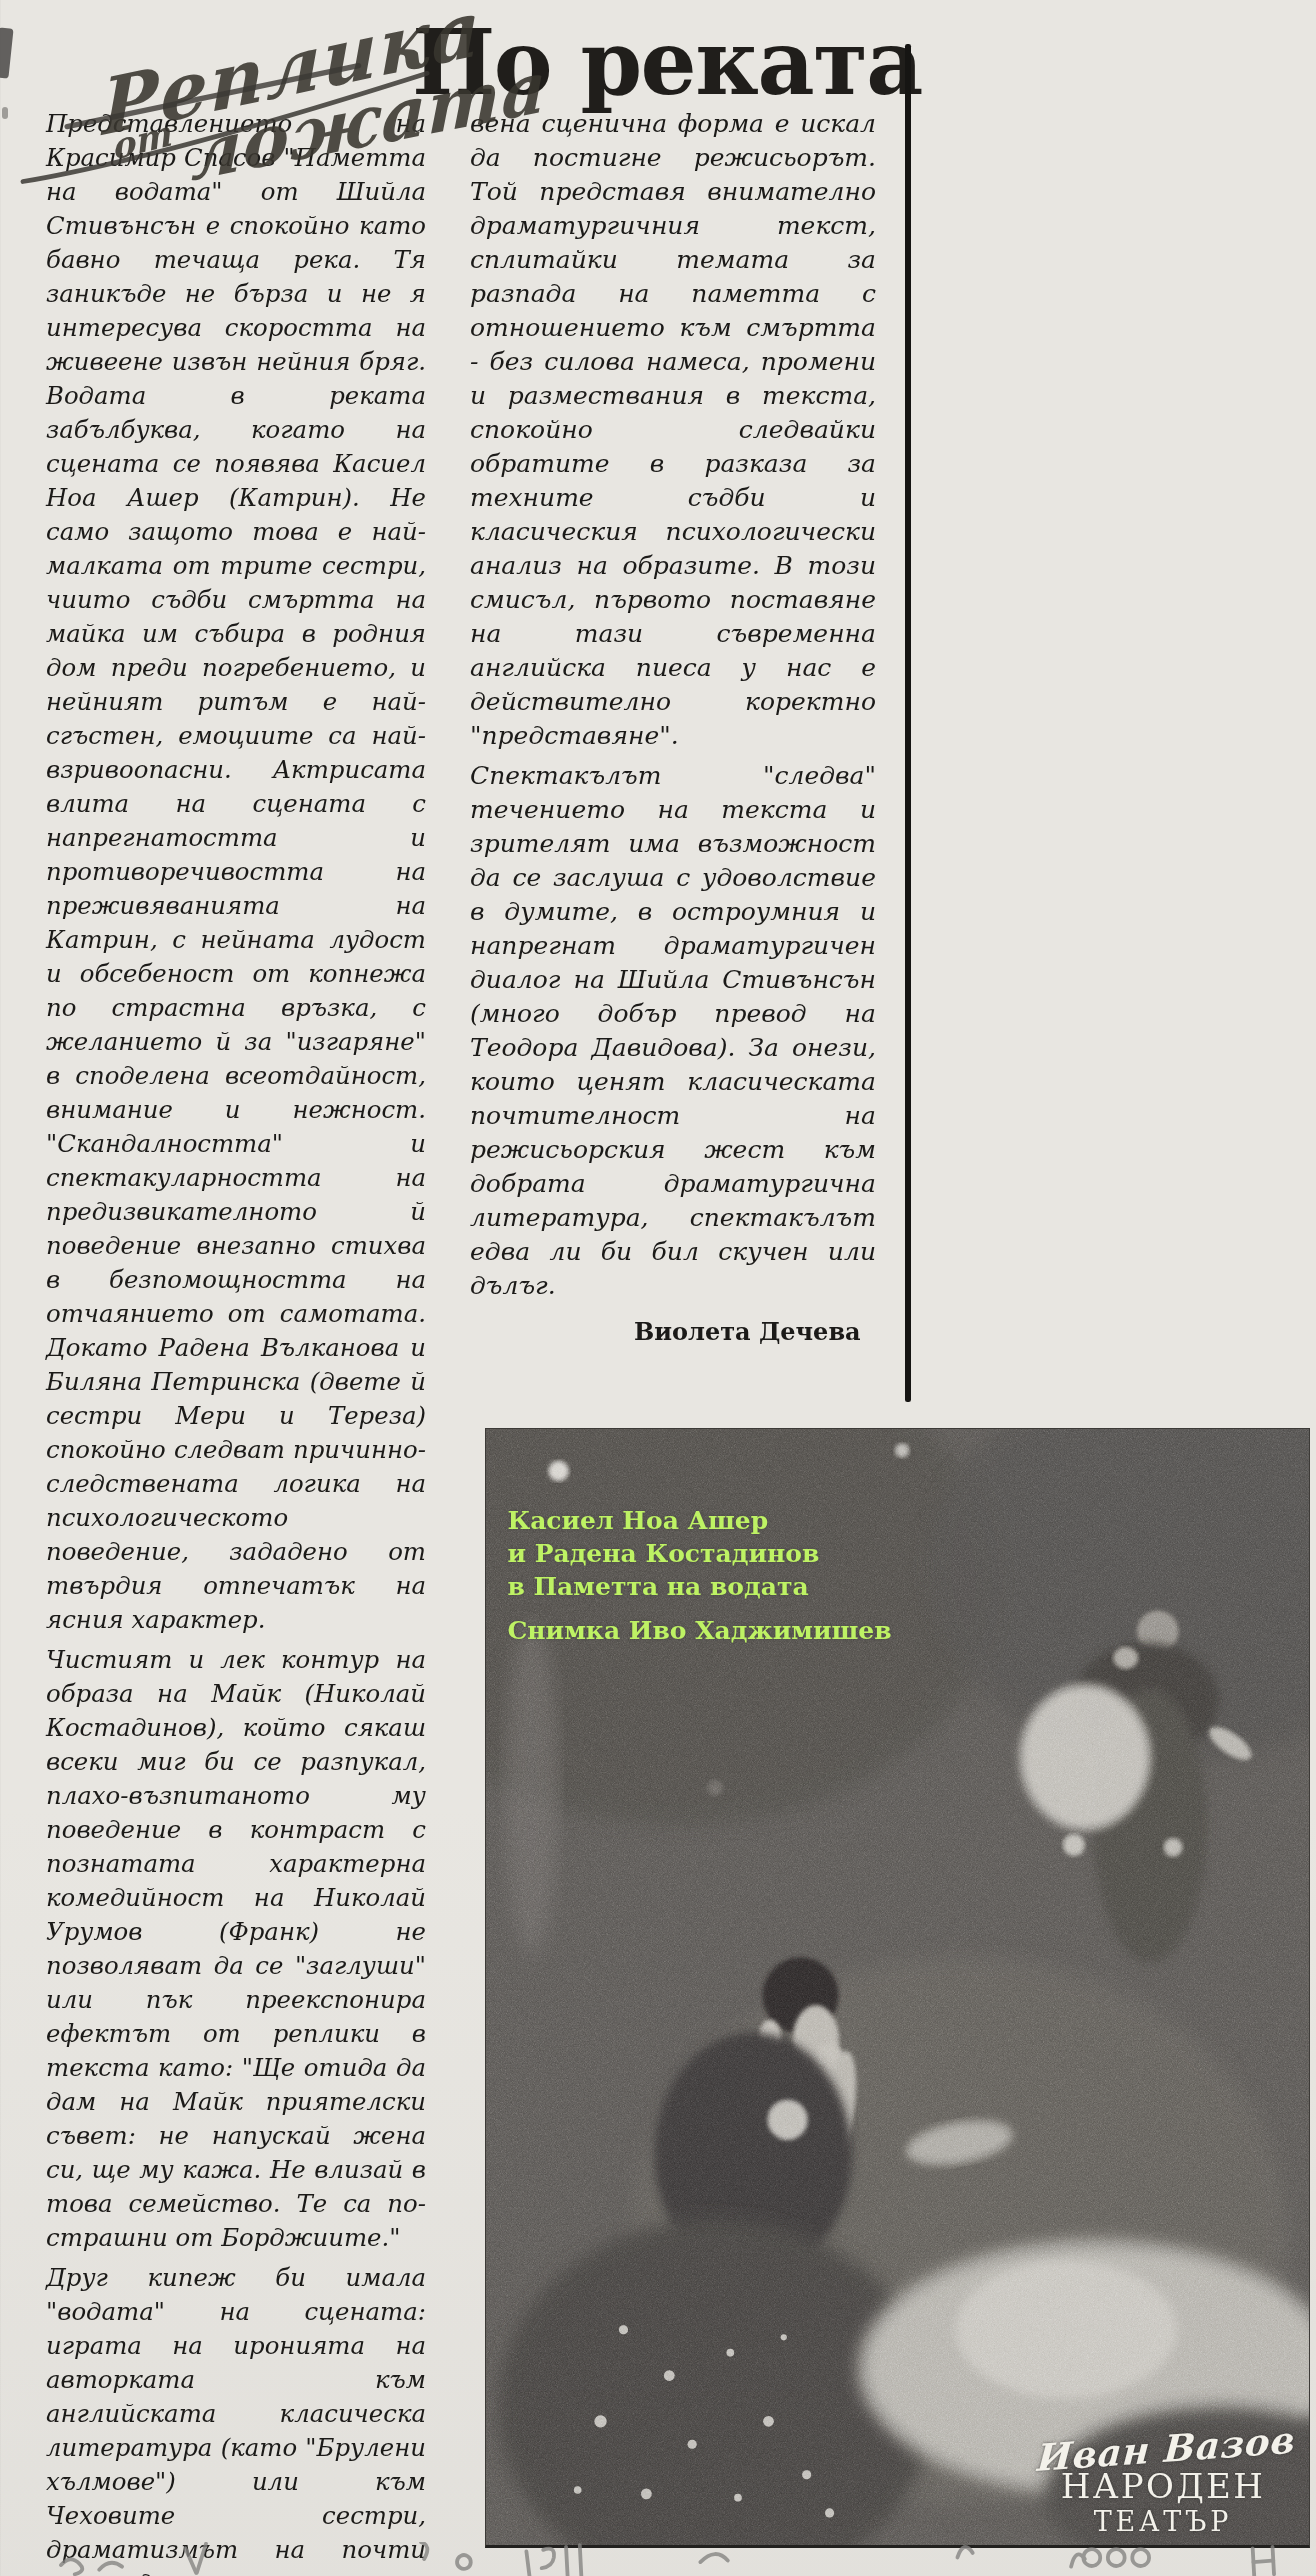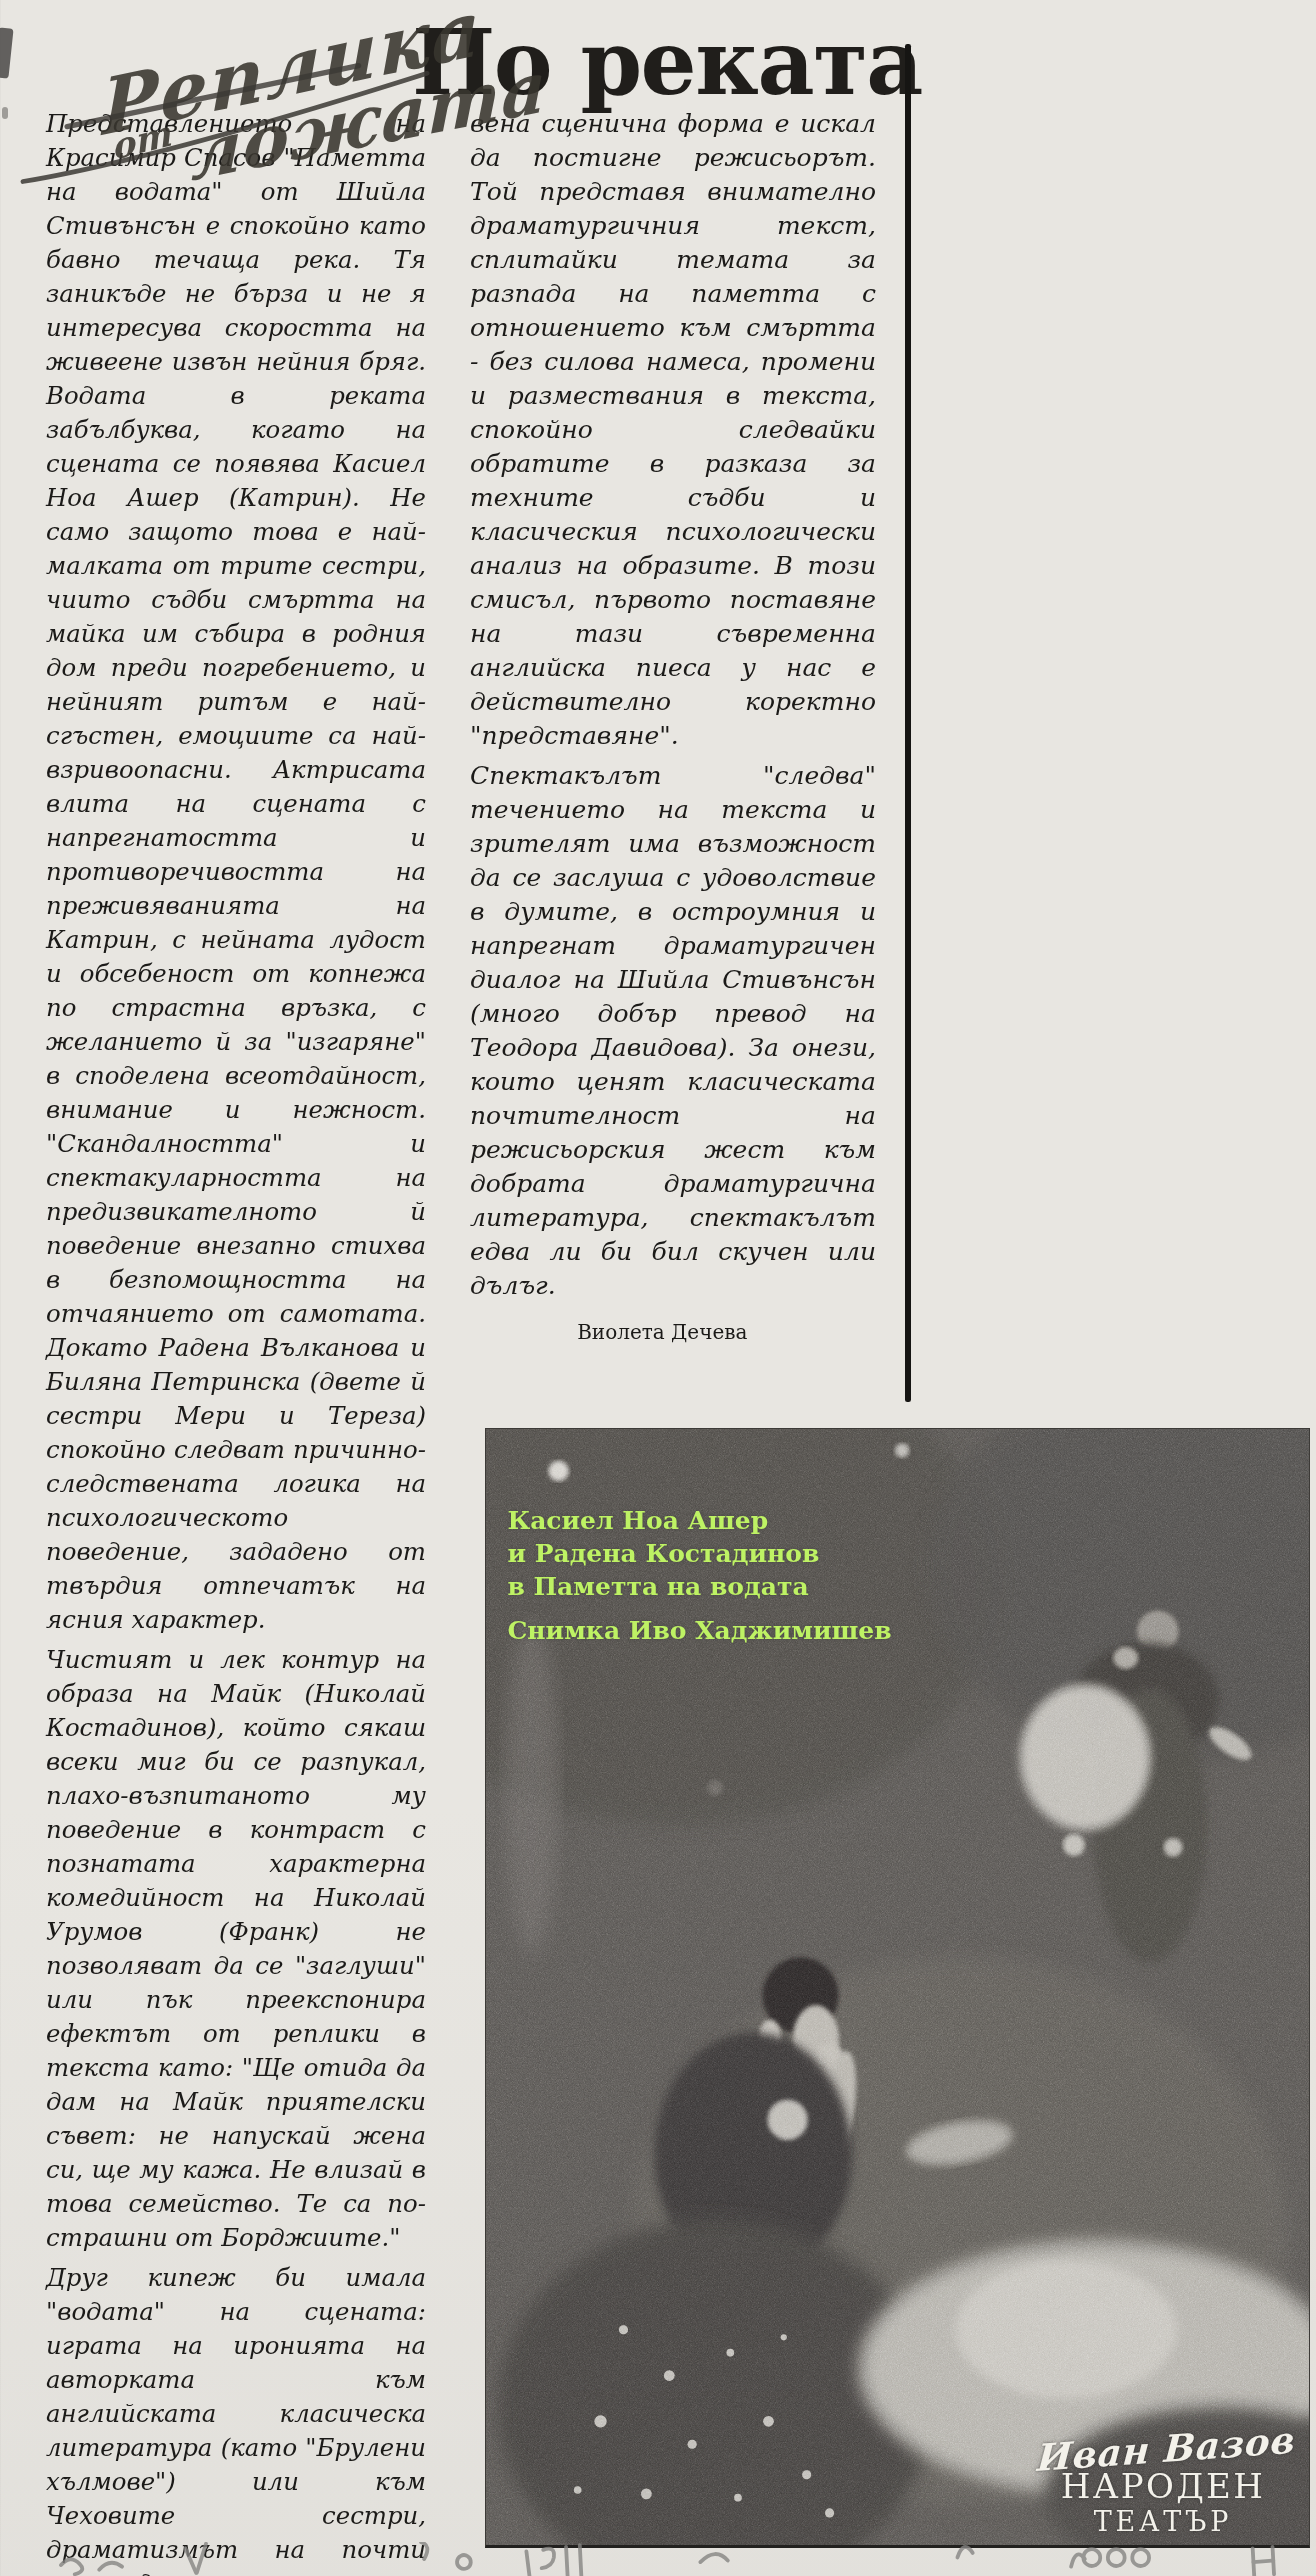--- a/index.html
+++ b/index.html
@@ -29,21 +29,21 @@
   .hw-strokes{position:absolute;left:0;top:0;z-index:7;pointer-events:none;}
   
   .col{
     position:absolute;top:101px;text-align:justify;
     color:#1b1a18;
   }
   .col p{margin:6px;font-style:italic;}
   .col-left{left:40px;width:392px;font-size:24.4px;line-height:34px;}
   .col-right{left:464px;width:418px;font-size:25px;line-height:34px;}
   .author{
-    text-align:center;font-weight:normal;font-size:20px;
+    text-align:right;font-weight:bold;font-size:24px;
     padding-right:21.4px;margin-top:12.2px;
   }
   .vrule{
     position:absolute;left:905px;top:44px;width:6.1px;height:1358px;
     background:#161513;border-radius:2.3px;
   }
   
   .photo{
     position:absolute;left:485px;top:1428px;width:823px;height:1116px;
     background:#54514e;border:0.8px solid #3c3a37;border-bottom:3.1px solid #22211f;

